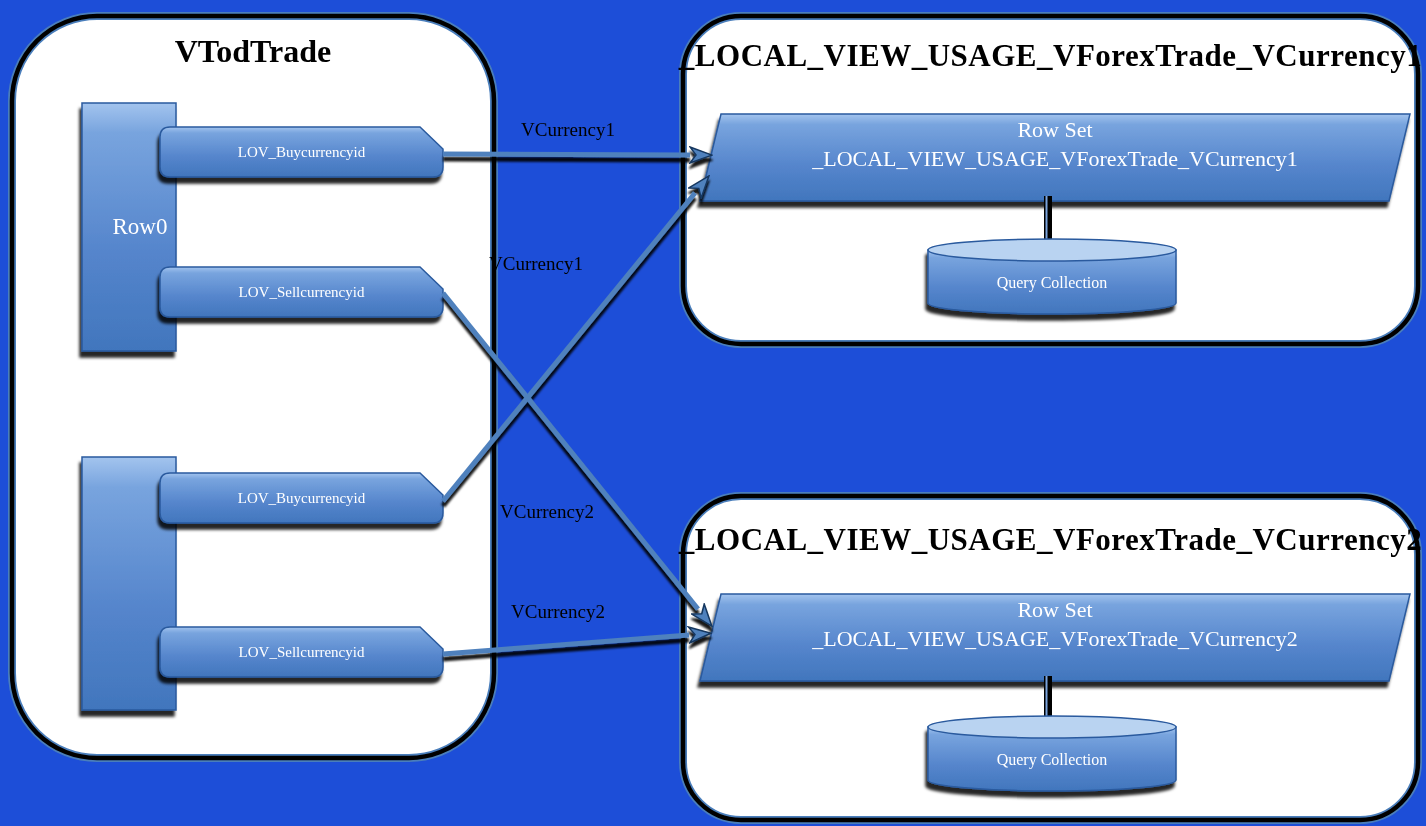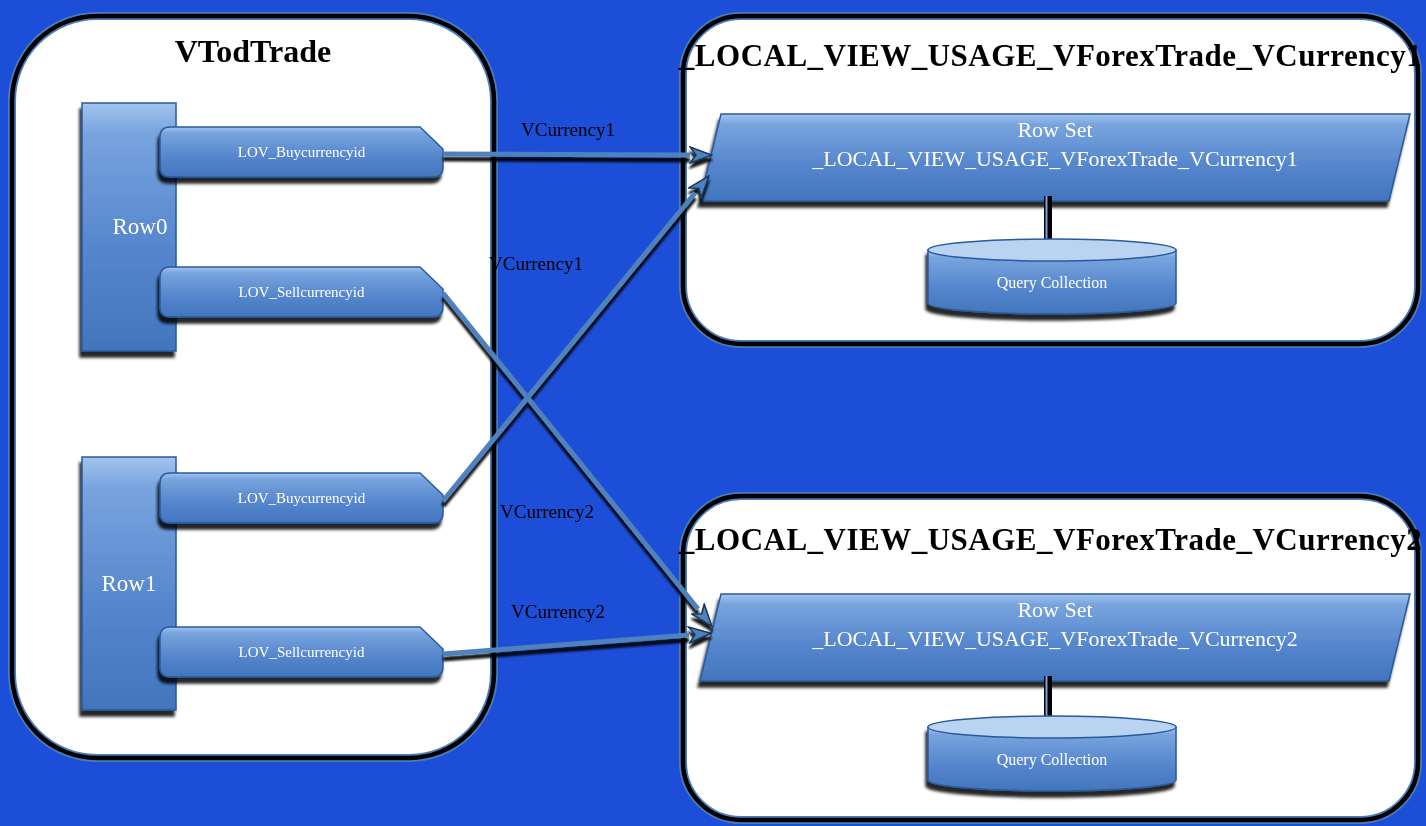--- a/index.html
+++ b/index.html
@@ -99,21 +99,20 @@
       <line x1="443" y1="654" x2="689" y2="635" marker-end="url(#ah)"></line>
     </g>
   </svg>
 
   <div class="txt vtod-title" style="left:12px;top:30px;width:482px;height:44px;">VTodTrade</div>
 
   <div class="txt white row-label" style="left:82px;top:103px;width:94px;height:248px;margin-left:11px;">Row0</div>
   <div class="txt white lov-label" style="left:160px;top:127px;width:283px;height:50px;">LOV_Buycurrencyid</div>
   <div class="txt white lov-label" style="left:160px;top:267px;width:283px;height:50px;">LOV_Sellcurrencyid</div>
 
-  <div class="txt white row-label" style="left:82px;top:457px;width:94px;height:253px;">Row1</div>
   <div class="txt white lov-label" style="left:160px;top:473px;width:283px;height:50px;">LOV_Buycurrencyid</div>
   <div class="txt white lov-label" style="left:160px;top:627px;width:283px;height:50px;">LOV_Sellcurrencyid</div>
 
   <div class="txt container-title" style="left:683px;top:34px;width:735px;height:44px;">_LOCAL_VIEW_USAGE_VForexTrade_VCurrency1</div>
   <div class="txt white rowset-line" style="left:721px;top:117px;width:668px;height:26px;">Row Set</div>
   <div class="txt white rowset-line" style="left:721px;top:145px;width:668px;height:28px;">_LOCAL_VIEW_USAGE_VForexTrade_VCurrency1</div>
   <div class="txt white qc-label" style="left:928px;top:266px;width:248px;height:34px;">Query Collection</div>
 
   <div class="txt container-title" style="left:683px;top:518px;width:735px;height:44px;">_LOCAL_VIEW_USAGE_VForexTrade_VCurrency2</div>
   <div class="txt white rowset-line" style="left:721px;top:597px;width:668px;height:26px;">Row Set</div>

